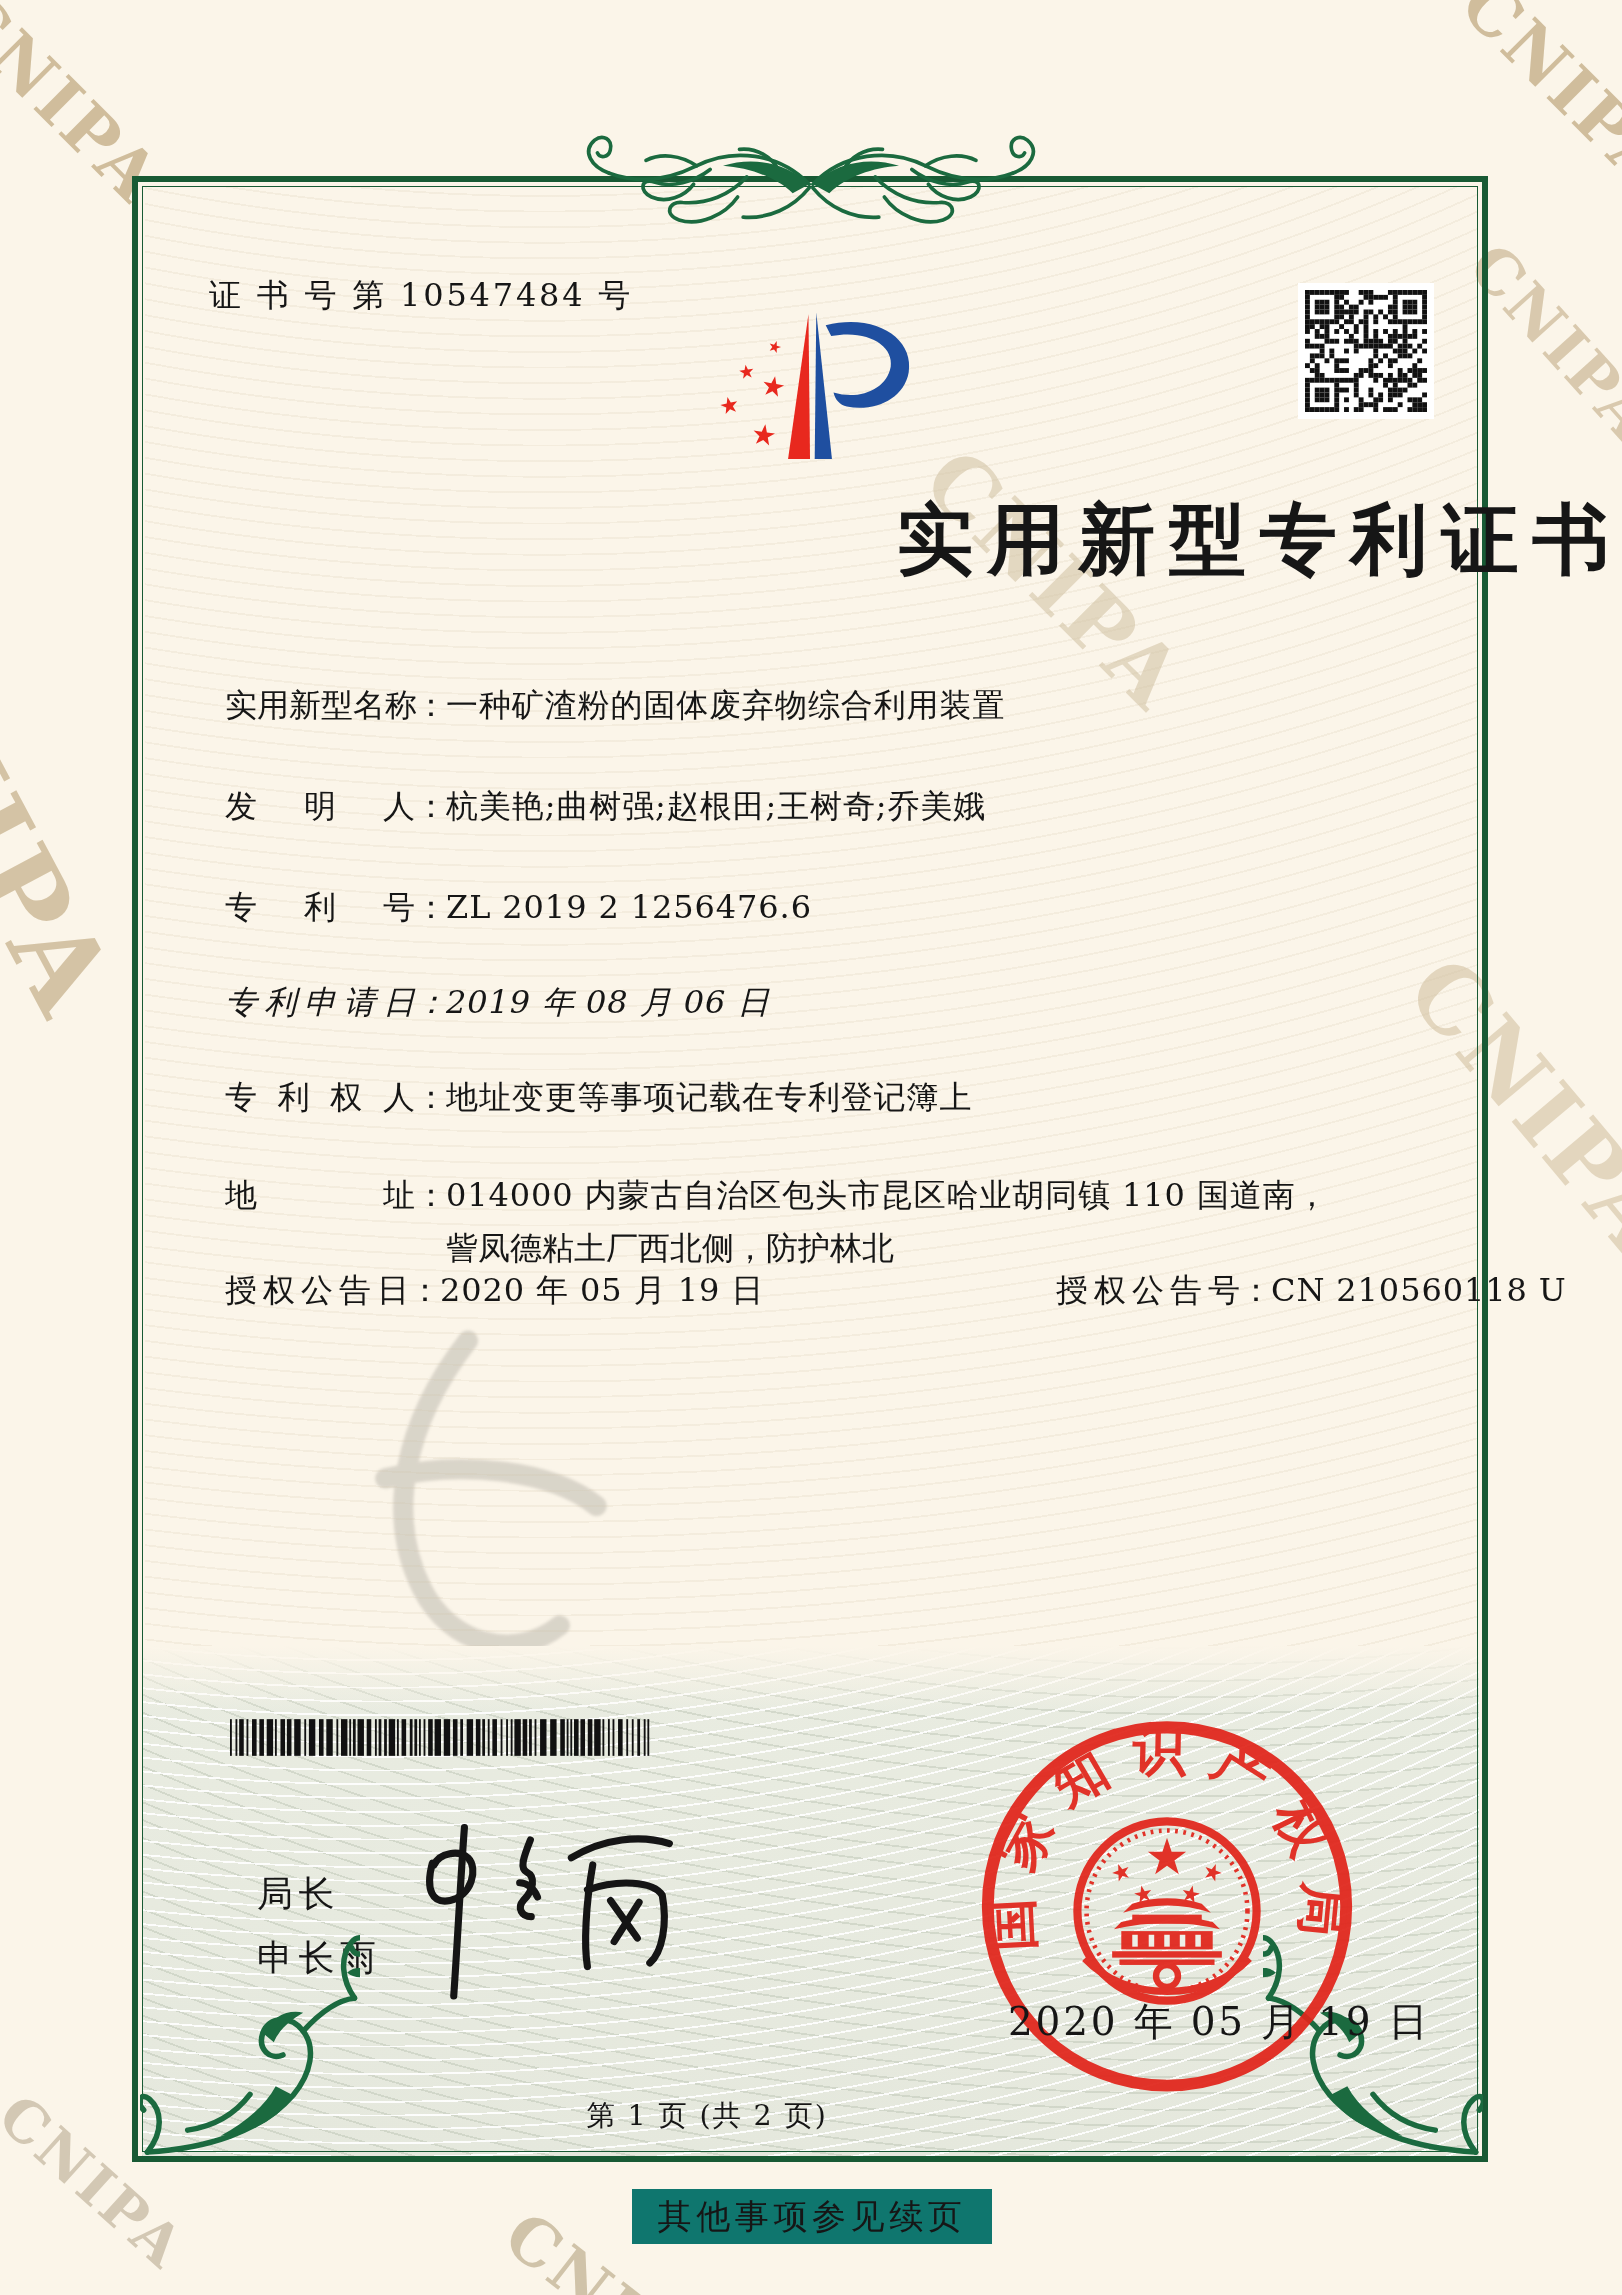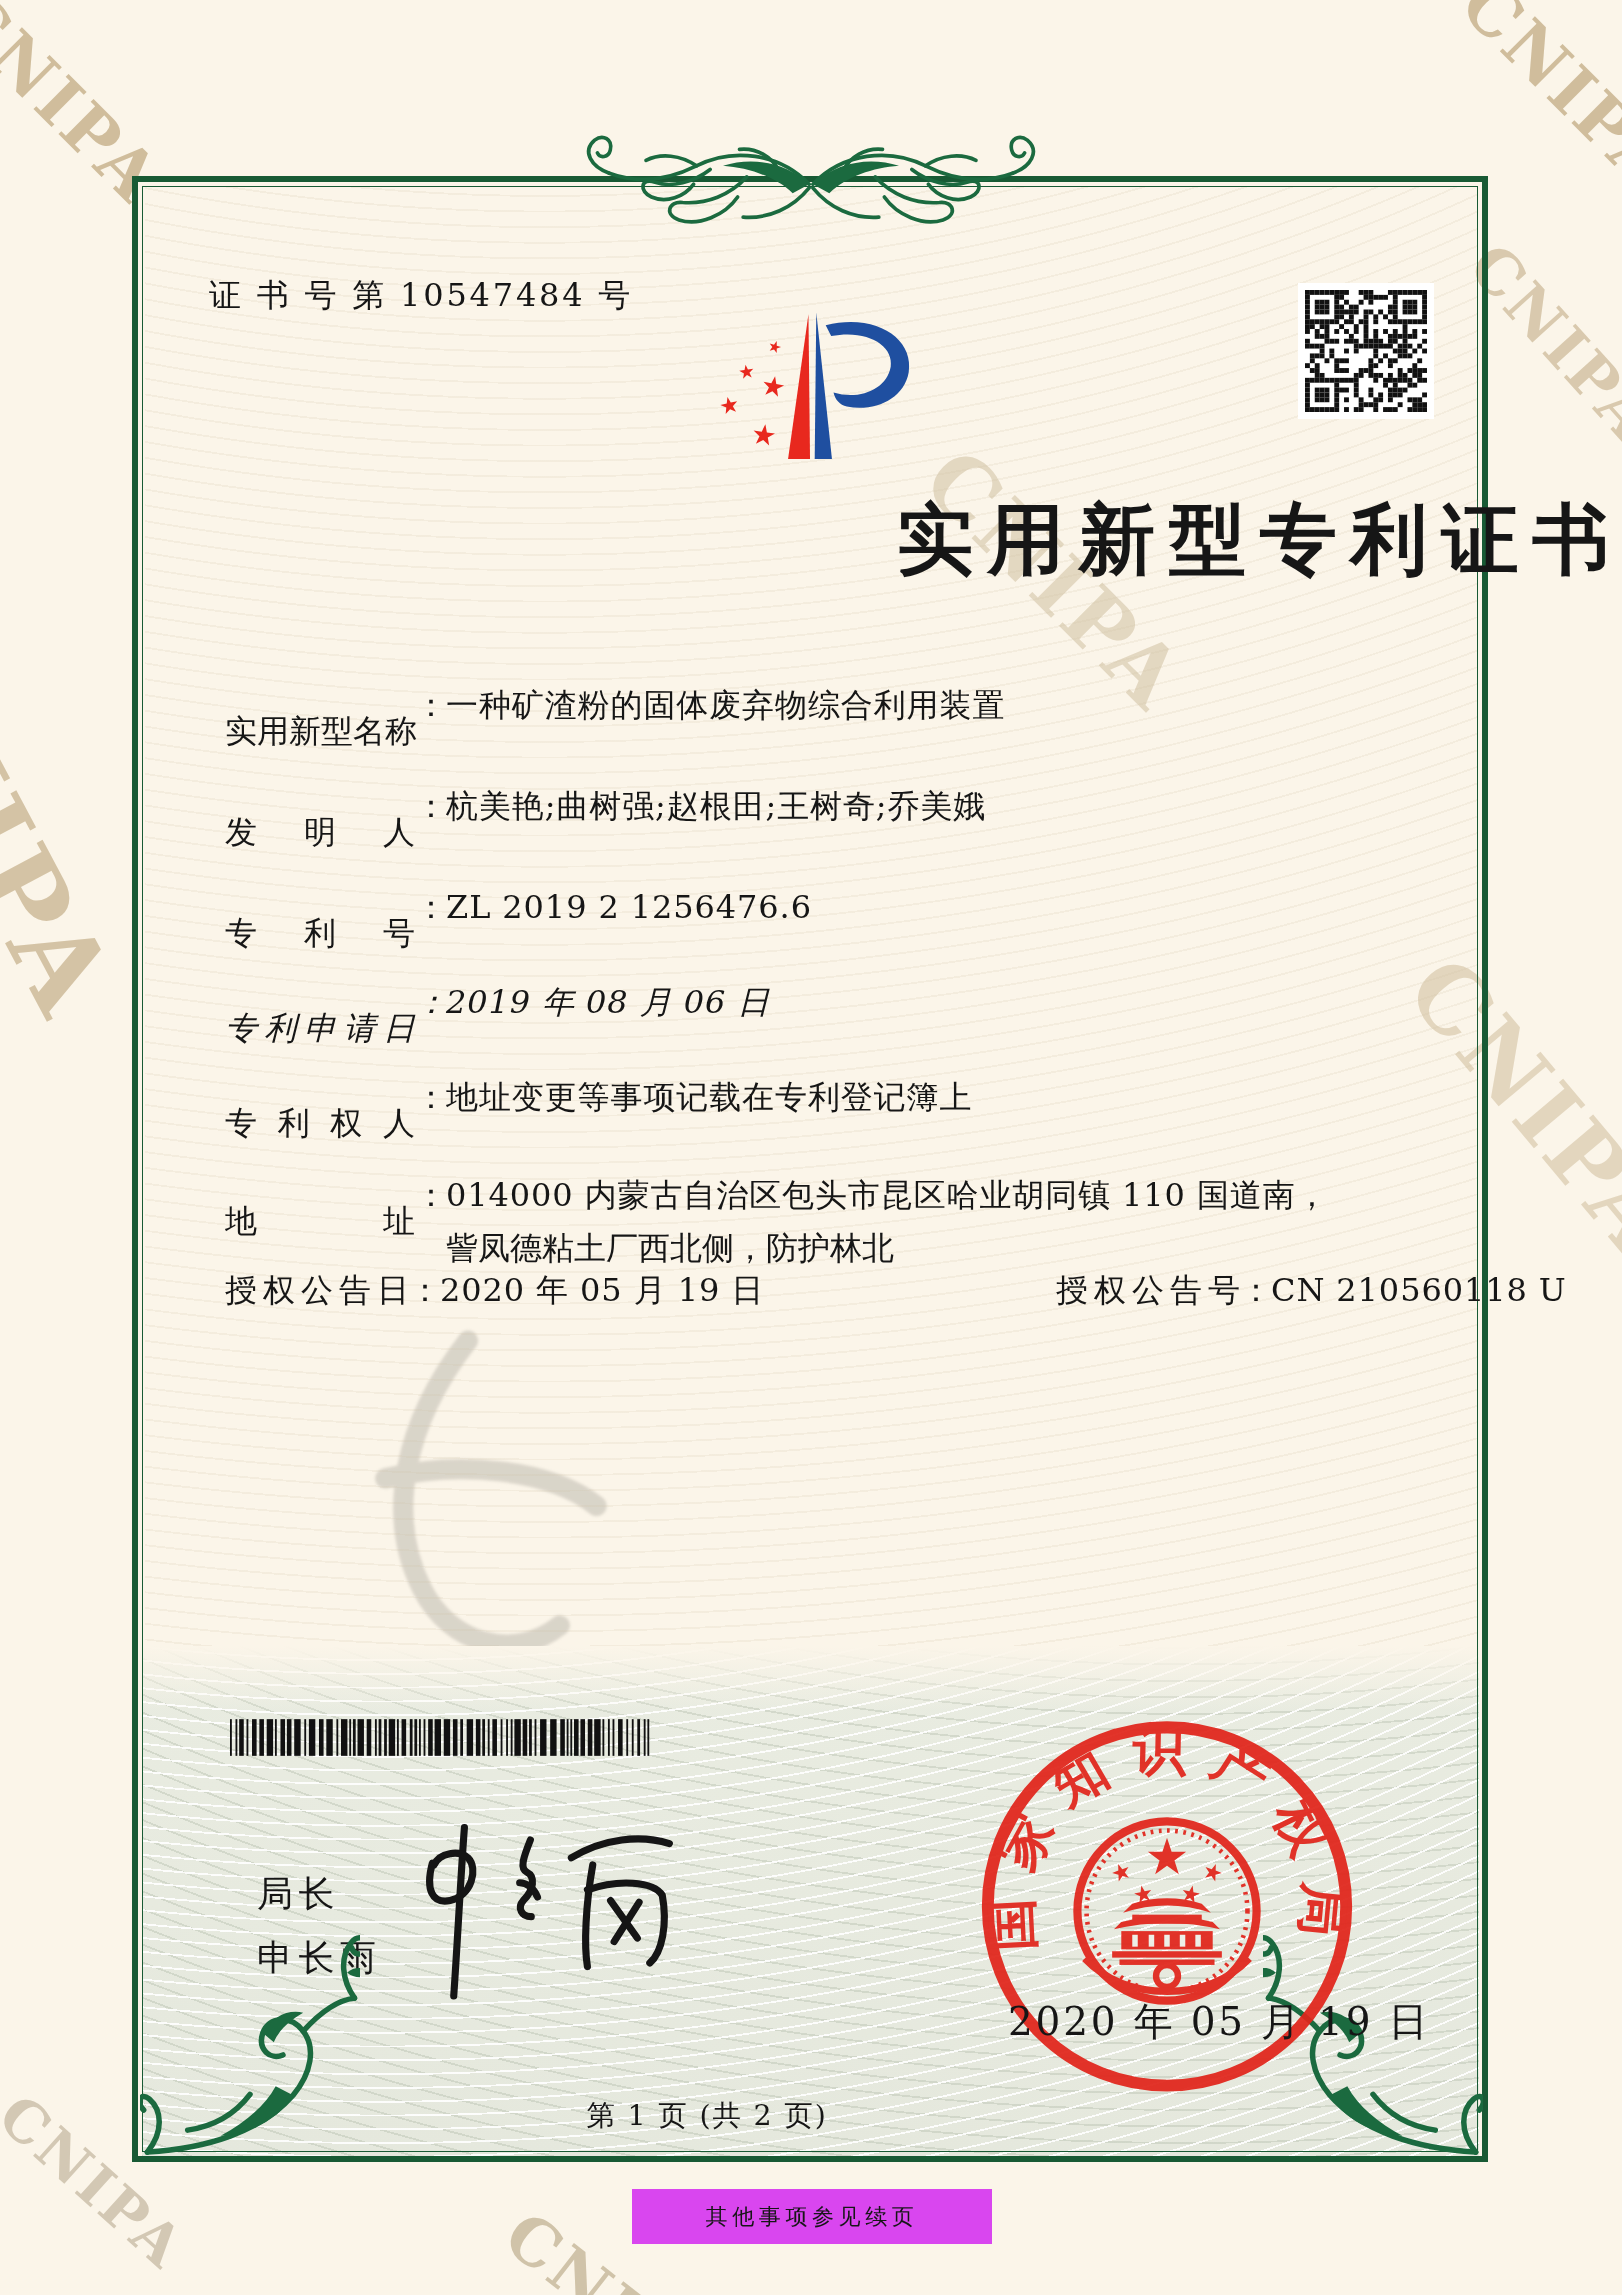--- a/index.html
+++ b/index.html
@@ -25,40 +25,40 @@
       background:linear-gradient(#fbf5e9,rgba(251,245,233,0));}
   
   .certno{position:absolute;left:209px;top:274px;font-size:32px;letter-spacing:2.8px;z-index:3;}
   .logo{position:absolute;left:696px;top:275px;z-index:3;}
   .qrbox{position:absolute;left:1298px;top:283px;width:136px;height:136px;background:#fff;z-index:3;
       display:flex;align-items:center;justify-content:center;}
   .title{position:absolute;left:0;top:489px;width:1623px;text-align:right;font-size:77px;
       font-weight:bold;letter-spacing:13.8px;z-index:3;}
   
   .row{position:absolute;left:225px;font-size:32px;z-index:3;white-space:nowrap;}
-  .flabel{display:inline-block;width:190px;text-align:justify;text-align-last:justify;vertical-align:top;margin-top:26px;}
+  .flabel{display:inline-block;width:190px;text-align:justify;text-align-last:justify;vertical-align:top;}
   .fcolon{display:inline-block;width:31px;}
   .fvalue{letter-spacing:0.9px;}
   .addr2{position:absolute;left:446px;font-size:32px;z-index:3;}
   .glabel{display:inline-block;width:184px;text-align:justify;text-align-last:justify;}
   .grant2{position:absolute;left:831px;top:0;white-space:nowrap;}
   
   .legal{position:absolute;left:225px;top:1343px;width:1175px;font-size:32px;line-height:60px;
       text-align:justify;z-index:3;}
   .legal p{margin:0;text-indent:66px;}
   
   .barcode{position:absolute;left:230px;top:1719px;z-index:3;}
   .officer{position:absolute;left:257px;top:1862px;z-index:3;font-family:"DejaVu Sans","Liberation Sans",sans-serif;
       font-size:36px;font-weight:500;line-height:64px;letter-spacing:5.5px;}
   .sig{position:absolute;left:386px;top:1811px;z-index:4;}
   .seal{position:absolute;left:975px;top:1719px;z-index:4;opacity:.93;}
   .sealdate{position:absolute;left:1008px;top:1995px;z-index:5;font-size:39px;letter-spacing:2.8px;white-space:nowrap;}
   .pagenum{position:absolute;left:248px;top:2097px;width:918px;text-align:center;font-size:28.5px;z-index:3;letter-spacing:1.8px;}
-  .notebox{position:absolute;left:632px;top:2189px;width:360px;height:55px;background:#d946ef;z-index:3;
-      display:flex;align-items:center;justify-content:center;font-size:22px;letter-spacing:4.6px;}
+  .notebox{position:absolute;left:632px;top:2189px;width:360px;height:55px;background:#0f766e;z-index:3;
+      display:flex;align-items:center;justify-content:center;font-size:34px;letter-spacing:4.6px;}
   .flourish-top{position:absolute;left:572px;top:131px;z-index:4;}
   .corner{position:absolute;top:1906px;z-index:4;}
   .corner.left{left:140px;}
   .corner.right{left:1263px;transform:scaleX(-1);}
   .scribble{position:absolute;left:275px;top:1313px;z-index:2;opacity:.35;filter:blur(1.4px);}
 </style>
 </head>
 <body>
 
 <div id="page">

